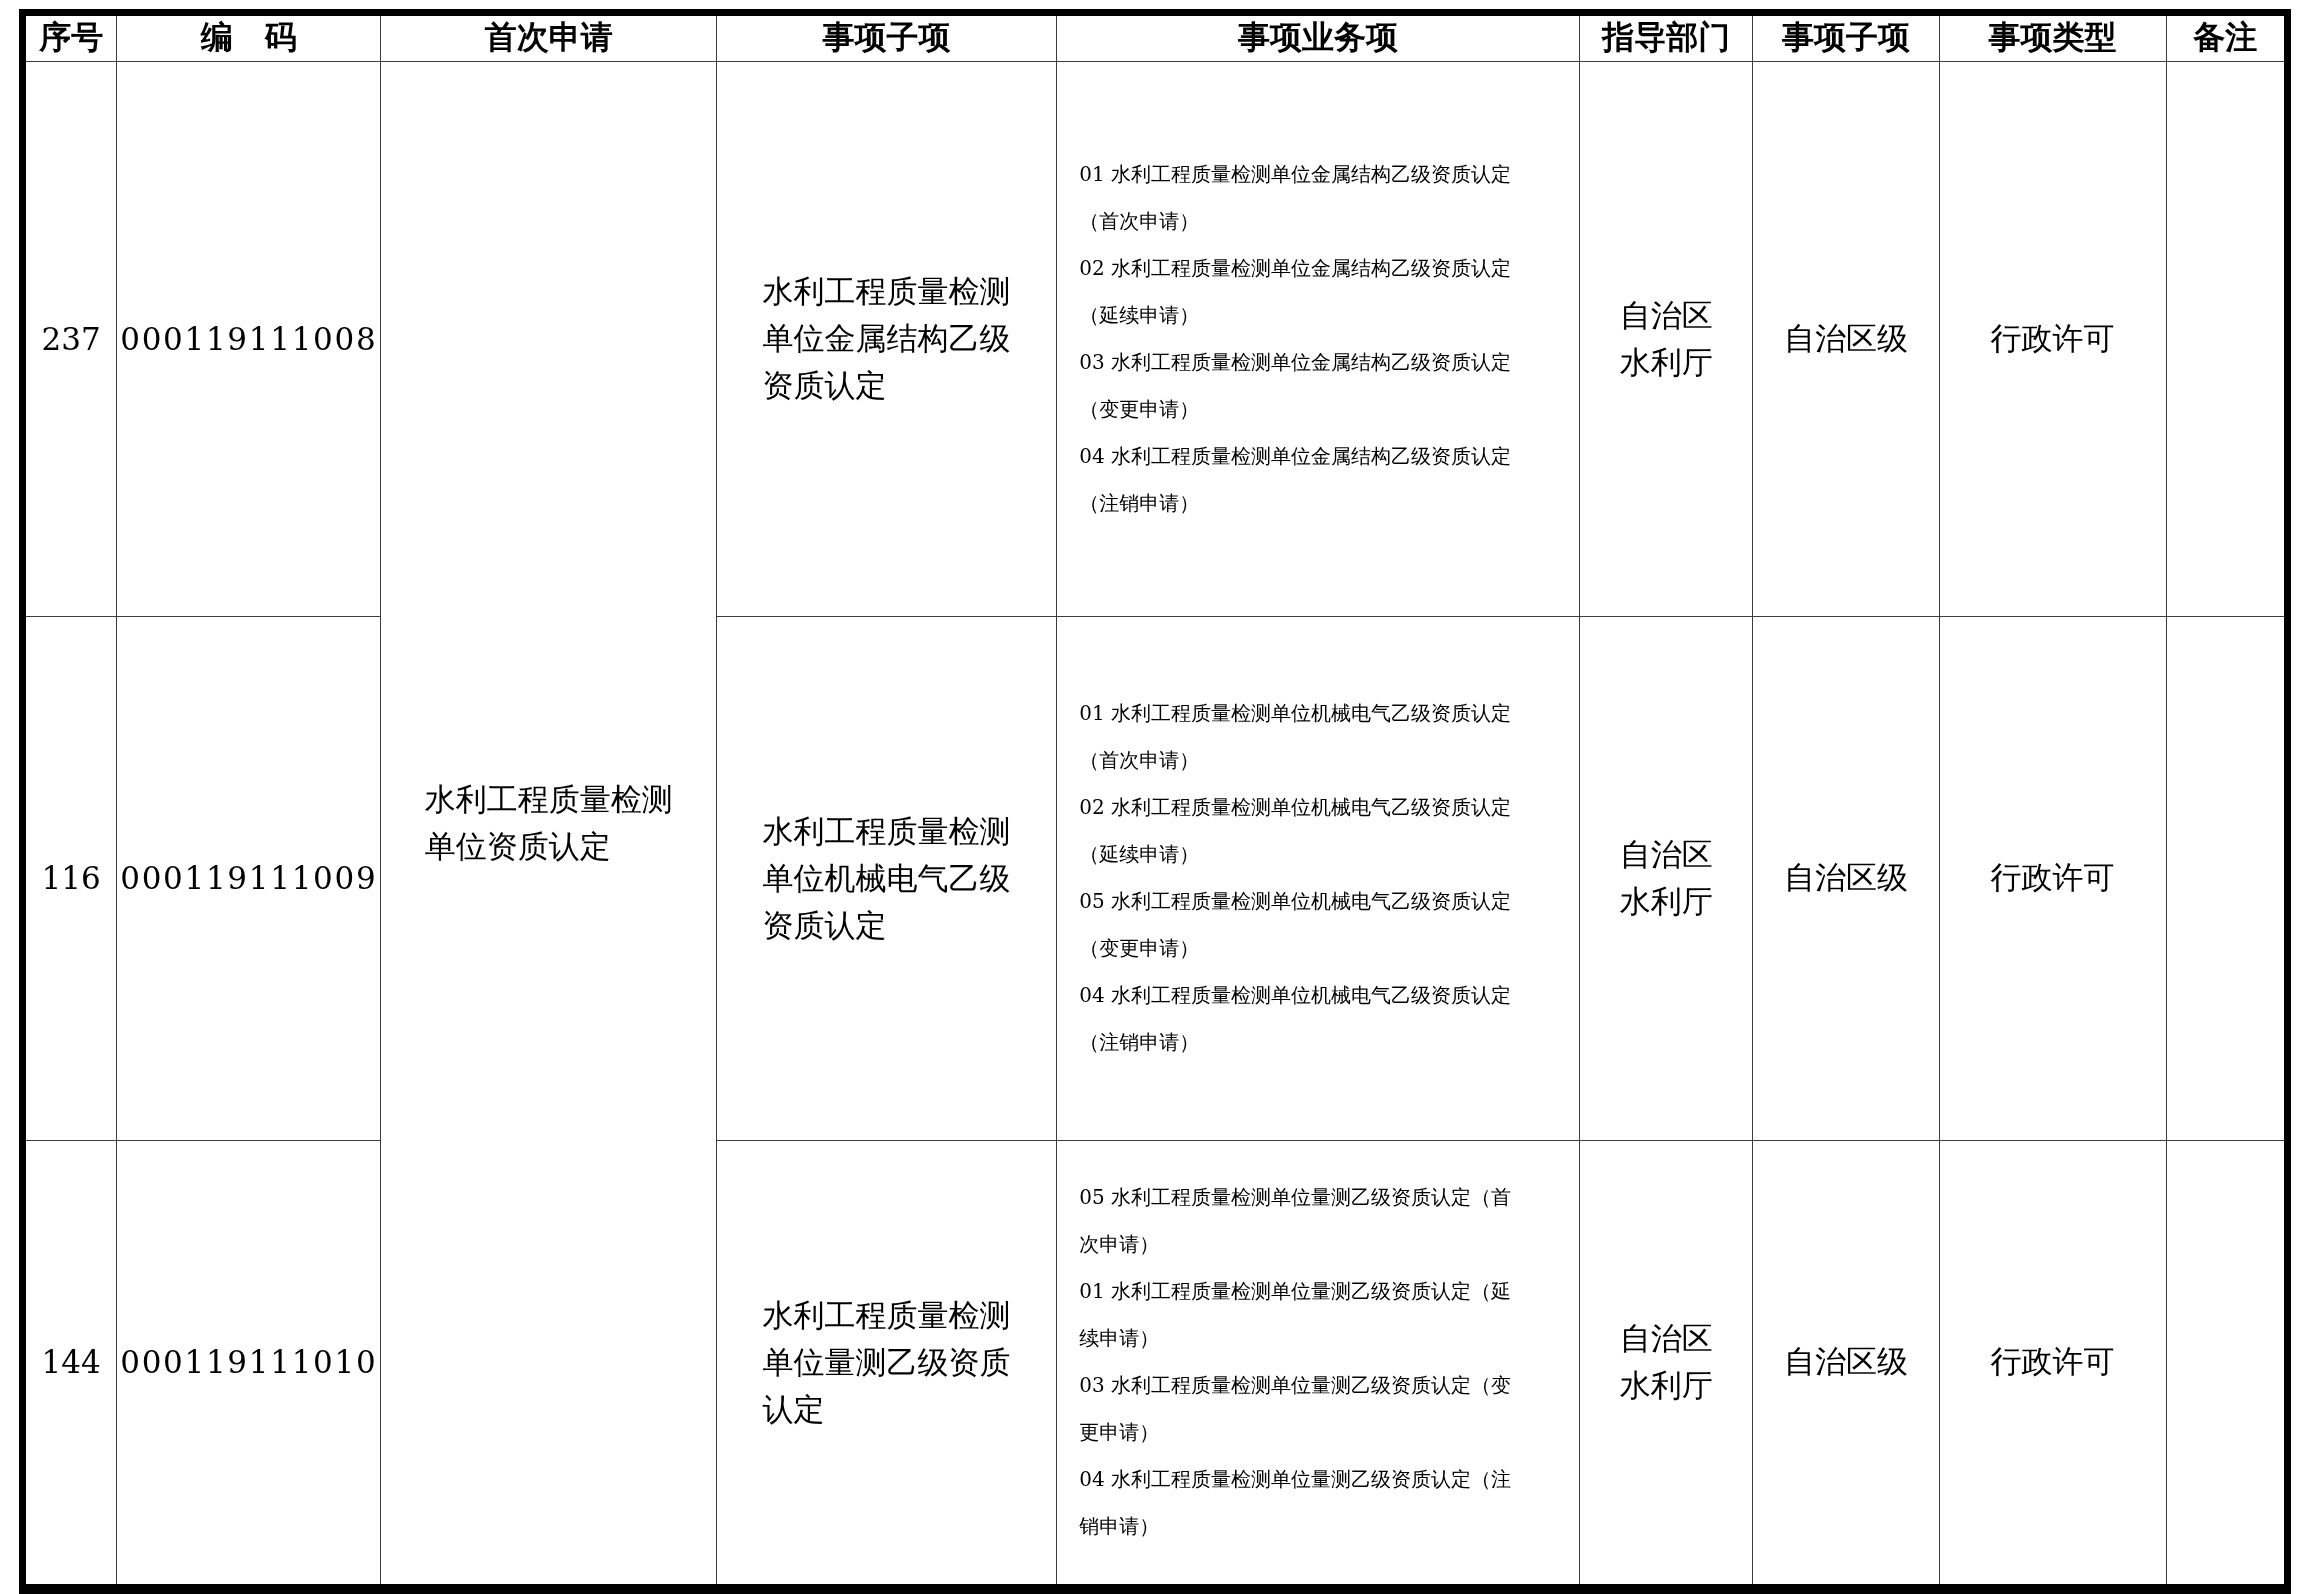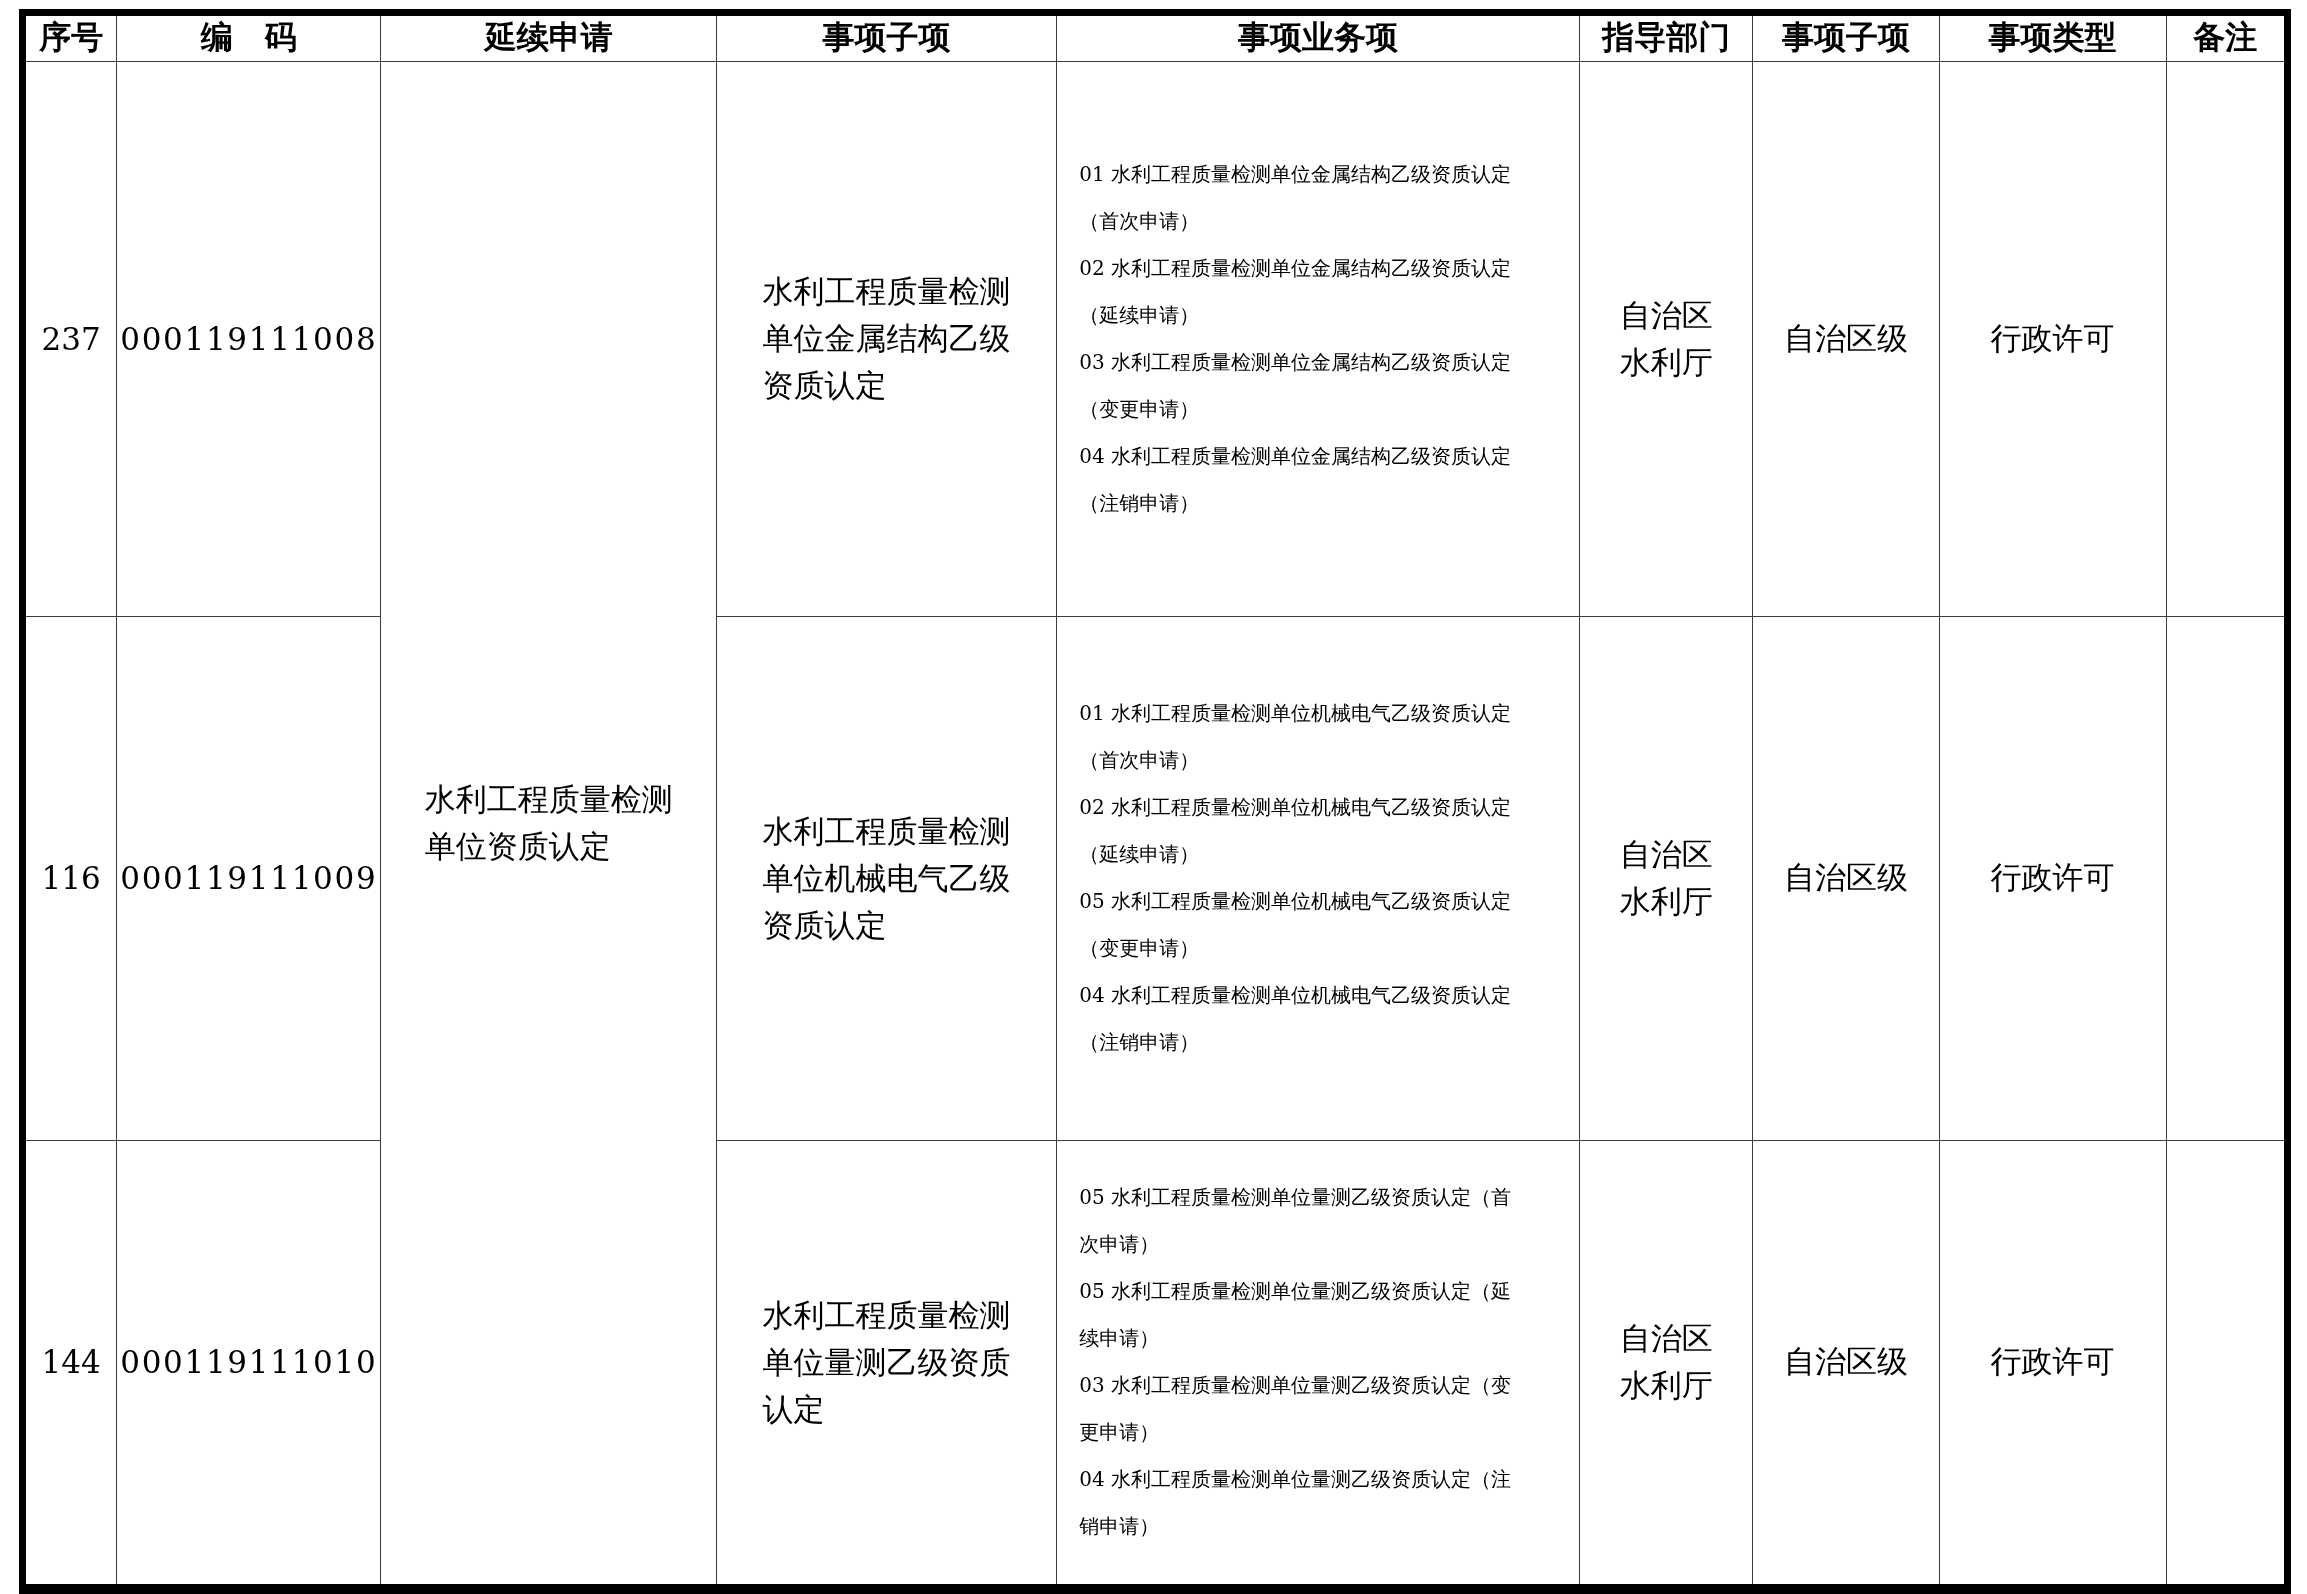--- a/index.html
+++ b/index.html
@@ -102,21 +102,21 @@
       <col class="c-biz">
         <col class="c-dept">
         <col class="c-level">
         <col class="c-type">
         <col class="c-remark">
     </colgroup>
     <thead>
       <tr>
         <th>序号</th>
         <th>编　码</th>
-        <th>延续申请</th>
+        <th>首次申请</th>
         <th>事项子项</th>
         <th>事项业务项</th>
         <th>指导部门</th>
         <th>事项子项</th>
         <th>事项类型</th>
         <th>备注</th>
       </tr>
     </thead>
     <tbody>
       <tr class="r142">
@@ -170,21 +170,21 @@
       <tr class="r144">
         <td class="center">144</td>
         <td class="center code-cell">000119111010</td>
         <td class="center sub-cell">
           <span class="wrap-block">水利工程质量检测
 单位量测乙级资质
 认定</span>
         </td>
         <td class="biz-cell">
           <div class="biz-item">05 水利工程质量检测单位量测乙级资质认定（首次申请）</div>
-          <div class="biz-item">05 水利工程质量检测单位量测乙级资质认定（延续申请）</div>
+          <div class="biz-item">01 水利工程质量检测单位量测乙级资质认定（延续申请）</div>
           <div class="biz-item">03 水利工程质量检测单位量测乙级资质认定（变更申请）</div>
           <div class="biz-item">04 水利工程质量检测单位量测乙级资质认定（注销申请）</div>
         </td>
         <td class="center dept-cell">
           <span class="wrap-block">自治区
 水利厅</span>
         </td>
         <td class="center">自治区级</td>
         <td class="center">行政许可</td>
         <td class="center"></td>

